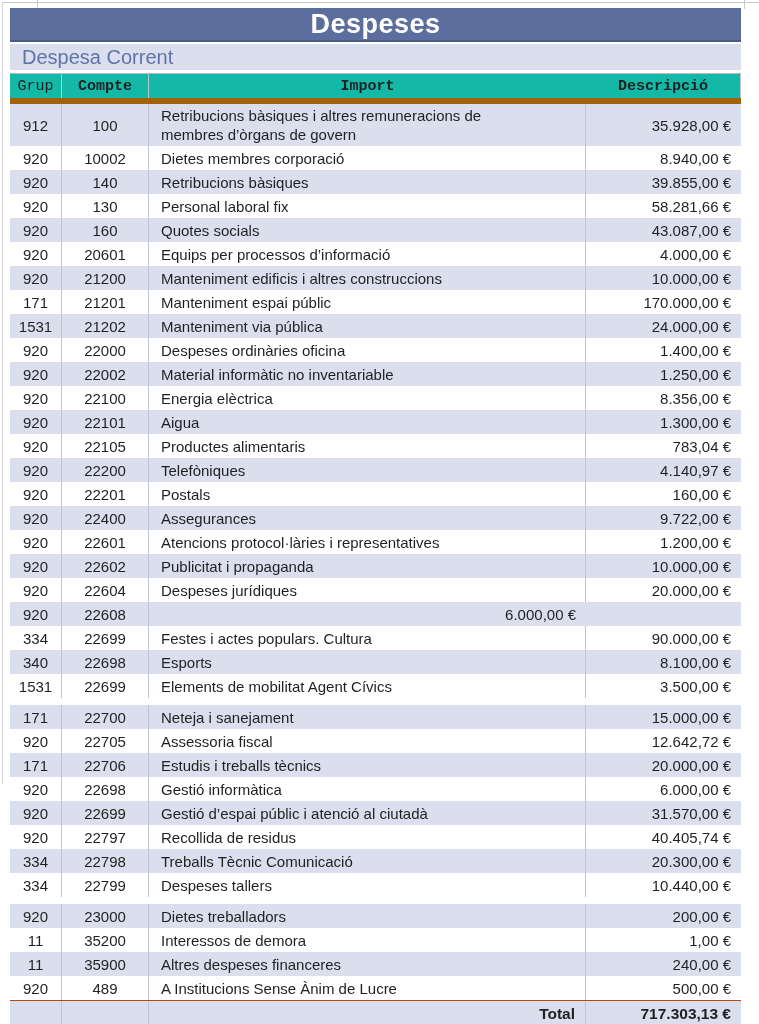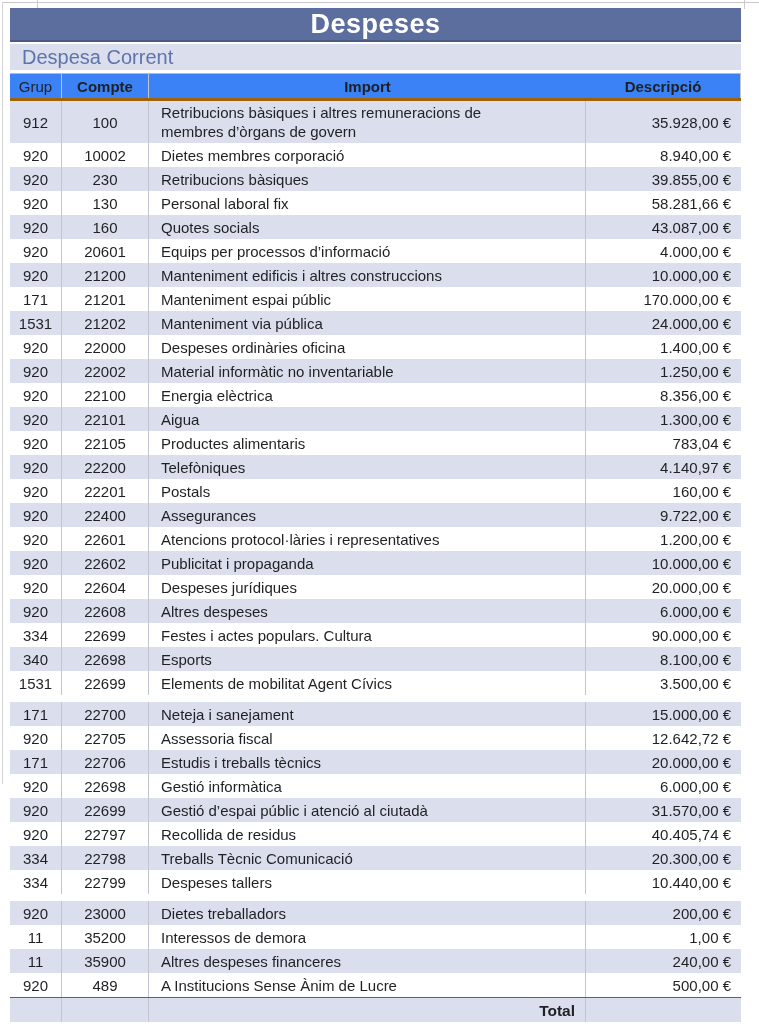--- a/index.html
+++ b/index.html
@@ -40,25 +40,26 @@
     box-sizing: border-box;
     margin-bottom: 3px;
   }
 
   .grid-row {
     display: grid;
     grid-template-columns: 52px 87px 437px 1fr;
     box-sizing: border-box;
   }
   .header-row {
-    background: #3b82f6;
+    background: #14b8a6;
     border-top: 1px solid #b6b9c6;
-    border-bottom: 3px solid #a16207;
+    border-bottom: 6px solid #a16207;
     min-height: 25px;
     font-size: 16.5px;
+    font-family: Liberation Mono, monospace;
   }
   .header-row .cell { justify-content: center; font-weight: bold; }
   .header-row .cell.grup { font-weight: normal; }
 
   .cell {
     display: flex; align-items: center;
     min-height: 24px;
     box-sizing: border-box;
     font-size: 15px;
     line-height: 19px;
@@ -112,21 +113,21 @@
           <div class="cell import">35.928,00 €</div>
         </div>
         <div class="grid-row row plain">
           <div class="cell grup">920</div>
           <div class="cell compte">10002</div>
           <div class="cell desc">Dietes membres corporació</div>
           <div class="cell import">8.940,00 €</div>
         </div>
         <div class="grid-row row stripe">
           <div class="cell grup">920</div>
-          <div class="cell compte">230</div>
+          <div class="cell compte">140</div>
           <div class="cell desc">Retribucions bàsiques</div>
           <div class="cell import">39.855,00 €</div>
         </div>
         <div class="grid-row row plain">
           <div class="cell grup">920</div>
           <div class="cell compte">130</div>
           <div class="cell desc">Personal laboral fix</div>
           <div class="cell import">58.281,66 €</div>
         </div>
         <div class="grid-row row stripe">
@@ -221,21 +222,20 @@
         </div>
         <div class="grid-row row plain">
           <div class="cell grup">920</div>
           <div class="cell compte">22604</div>
           <div class="cell desc">Despeses jurídiques</div>
           <div class="cell import">20.000,00 €</div>
         </div>
         <div class="grid-row row stripe">
           <div class="cell grup">920</div>
           <div class="cell compte">22608</div>
-          <div class="cell desc">Altres despeses</div>
           <div class="cell import">6.000,00 €</div>
         </div>
         <div class="grid-row row plain">
           <div class="cell grup">334</div>
           <div class="cell compte">22699</div>
           <div class="cell desc">Festes i actes populars. Cultura</div>
           <div class="cell import">90.000,00 €</div>
         </div>
         <div class="grid-row row stripe">
           <div class="cell grup">340</div>
@@ -322,16 +322,17 @@
           <div class="cell compte">489</div>
           <div class="cell desc">A Institucions Sense Ànim de Lucre</div>
           <div class="cell import">500,00 €</div>
         </div>
       </div>
 
     <div class="grid-row total-row">
       <div class="cell grup"></div>
       <div class="cell compte"></div>
       <div class="cell desc">Total</div>
+      <div class="cell import">717.303,13 €</div>
     </div>
 
   </div>
 </div>
 
 </body></html>

